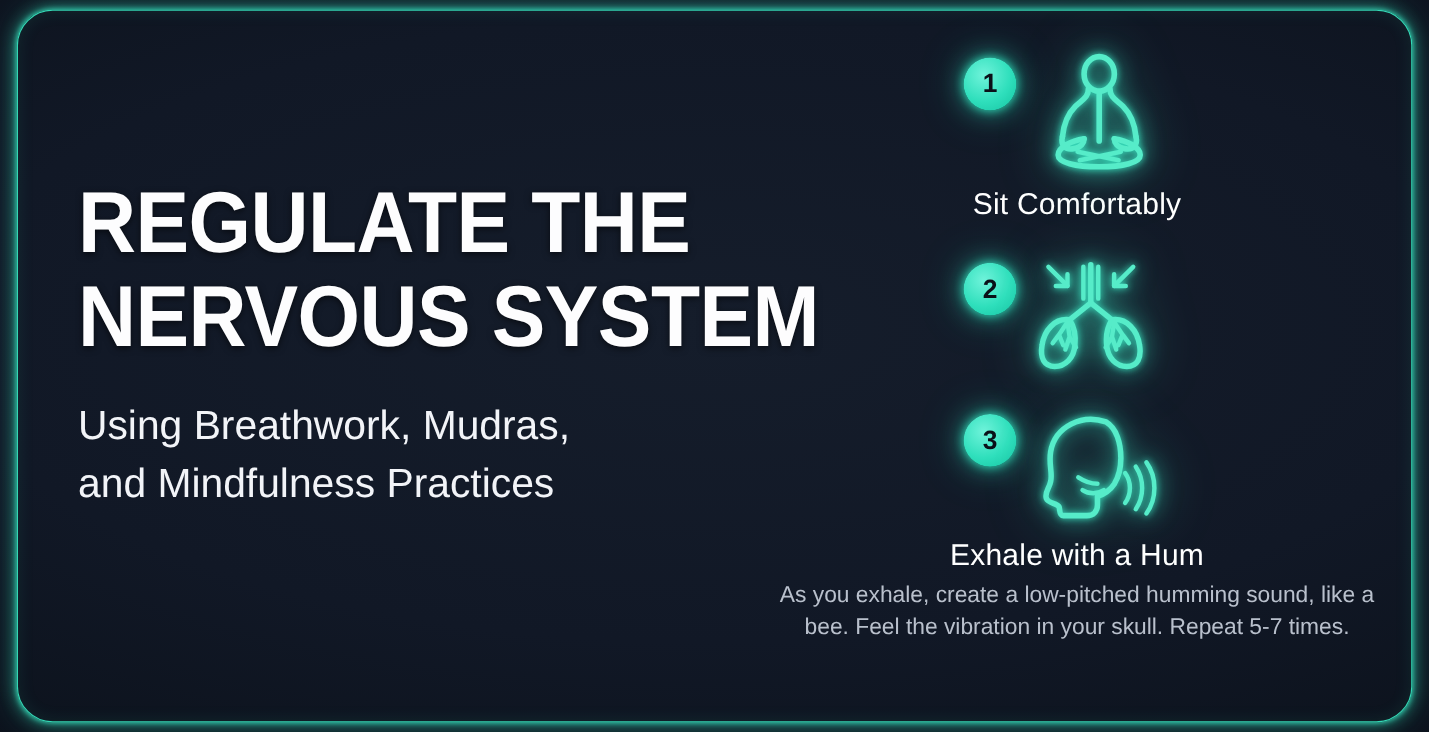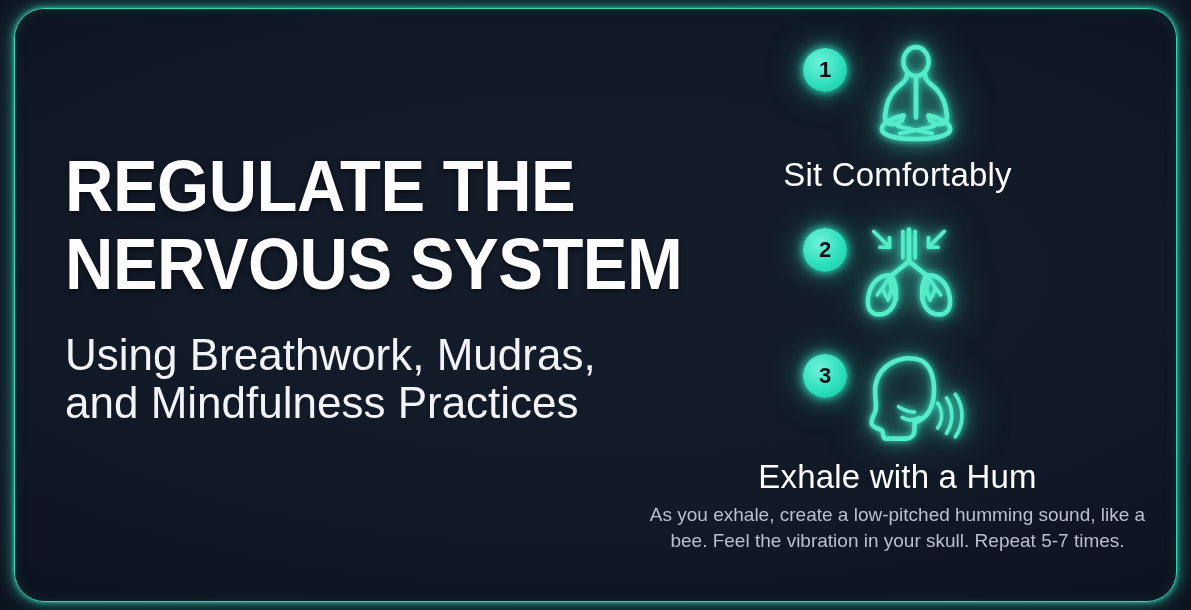--- a/index.html
+++ b/index.html
@@ -44,21 +44,21 @@
     letter-spacing:-0.5px;
     color:#fdfdfe;
     text-transform:uppercase;
     transform:scaleX(.93);
     transform-origin:left center;
     text-shadow:0 2px 6px rgba(0,0,0,.6);
   }
   #headline .l{ display:block; white-space:nowrap; }
   #subtitle{
     margin-top:28px;
-    font-size:44px;
+    font-size:34px;
     line-height:48px;
     color:#f2f4f8;
     font-weight:normal;
   }
   #subtitle .l{ display:block; white-space:nowrap; }
 
   
   #steps{
     position:absolute;
     left:640px; top:38px;
@@ -89,21 +89,21 @@
       drop-shadow(0 0 3px rgba(58,232,196,.95))
       drop-shadow(0 0 9px rgba(58,232,196,.60))
       drop-shadow(0 0 22px rgba(58,232,196,.32));
   }
   .icon-wrap svg{ display:block; }
   .glyph{ fill:none; stroke:#56ecc9; stroke-width:5.2; stroke-linecap:round; stroke-linejoin:round; }
   .glyph-thin{ fill:none; stroke:#56ecc9; stroke-width:4.2; stroke-linecap:round; stroke-linejoin:round; }
 
   .step-label{
     text-align:center;
-    font-size:33px;
+    font-size:25px;
     color:#ffffff;
     letter-spacing:.2px;
     white-space:nowrap;
   }
   .step-desc{
     margin-top:6px;
     text-align:center;
     font-size:19px;
     line-height:26px;
     color:#b9c0cc;

